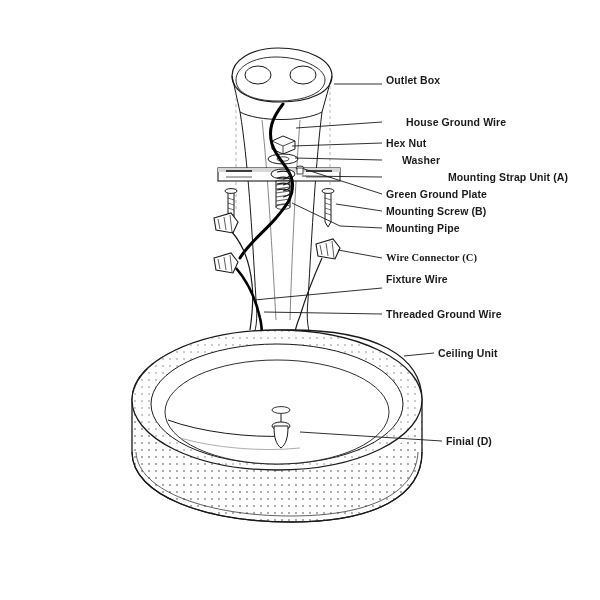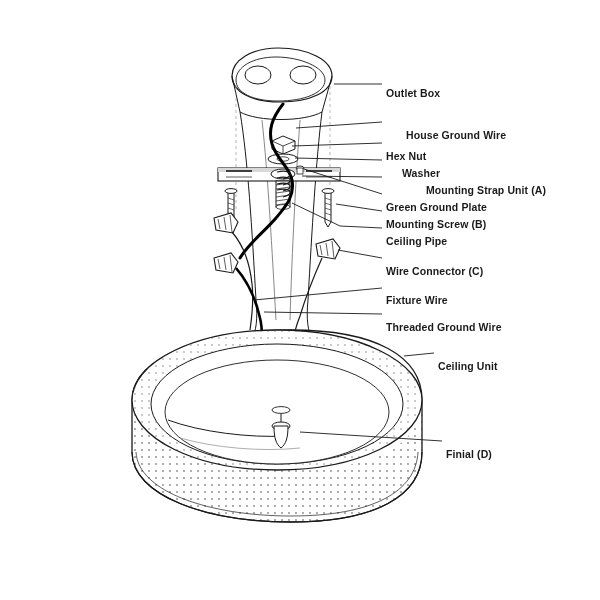--- a/index.html
+++ b/index.html
@@ -25,21 +25,20 @@
     left: 0; top: 0;
     width: 600px;
     height: 600px;
   }
   .labels {
     position: absolute;
     left: 0; top: 0;
     width: 600px;
     height: 436px;
     pointer-events: none;
-    margin-top: 13px;
   }
   .label {
     position: absolute;
     font-size: 10.5px;
     font-weight: bold;
     color: #1a1a1a;
     white-space: nowrap;
     line-height: 12px;
     letter-spacing: 0.1px;
     pointer-events: auto;
@@ -221,24 +220,24 @@
       </g>
 
     </g>
   </svg>
 
   <div class="labels">
     <div class="label" style="left:386px; top:74px;">Outlet Box</div>
     <div class="label" style="left:386px; top:116px;padding-left:20px;">House Ground Wire</div>
     <div class="label" style="left:386px; top:137px;">Hex Nut</div>
     <div class="label" style="left:402px; top:154px;">Washer</div>
-    <div class="label" style="left:386px; top:171px;padding-left:40px;">Mounting Strap Unit (A)</div>
+    <div class="label" style="left:408px; top:171px;padding-left:40px;">Mounting Strap Unit (A)</div>
     <div class="label" style="left:386px; top:188px;">Green Ground Plate</div>
     <div class="label" style="left:386px; top:205px;">Mounting Screw (B)</div>
-    <div class="label" style="left:386px; top:222px;">Ceiling Pipe</div>
-    <div class="label" style="left:386px; top:252px;">Wire Connector (C)</div>
-    <div class="label" style="left:386px; top:281px;">Fixture Wire</div>
+    <div class="label" style="left:386px; top:222px;">Mounting Pipe</div>
+    <div class="label" style="left:386px; top:252px;font-family:Liberation Serif, serif;">Wire Connector (C)</div>
+    <div class="label" style="left:386px; top:273px;">Fixture Wire</div>
     <div class="label" style="left:386px; top:308px;">Threaded Ground Wire</div>
     <div class="label" style="left:438px; top:347px;">Ceiling Unit</div>
     <div class="label" style="left:446px; top:435px;">Finial (D)</div>
   </div>
 
 </div>
 
 </body></html>

